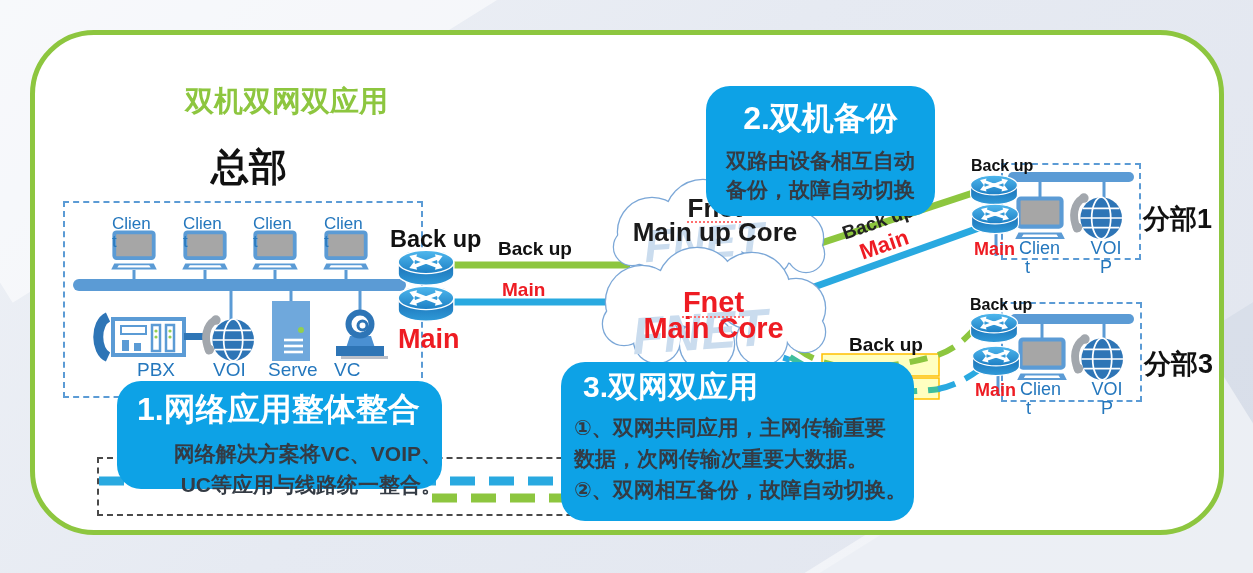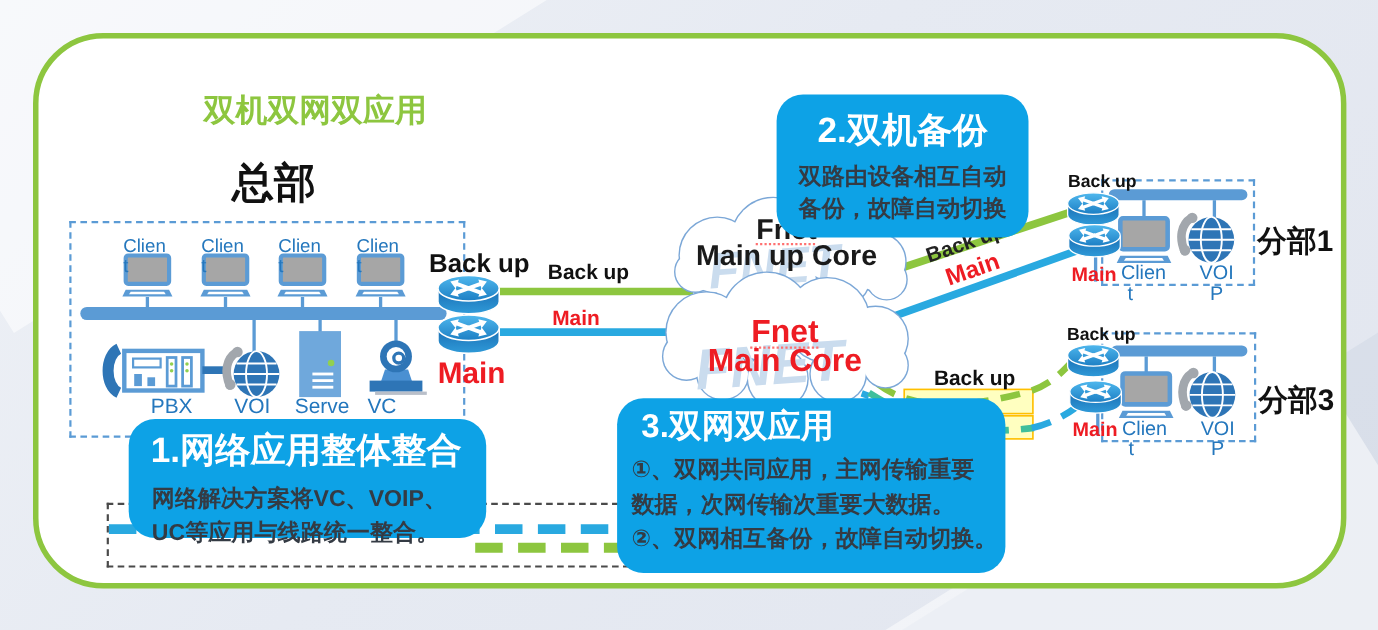--- a/index.html
+++ b/index.html
@@ -279,21 +279,21 @@
   <div class="lbl" style="left:1143px;top:205px;font-size:27px;font-weight:bold;color:#111;">分部1</div>
 
   <div class="lbl" style="left:970px;top:297px;font-size:16px;font-weight:bold;color:#111;">Back up</div>
   <div class="lbl" style="left:975px;top:381px;font-size:18px;font-weight:bold;color:#ee1c23;">Main</div>
   <div class="lbl" style="left:1020px;top:380px;font-size:18px;color:#2477bd;"><span>Clien</span><br><span style="padding-left:6px;">t</span></div>
   <div class="lbl" style="left:1088px;top:380px;width:38px;text-align:center;font-size:18px;color:#2477bd;"><span>VOI</span><br><span>P</span></div>
   <div class="lbl" style="left:1144px;top:350px;font-size:27px;font-weight:bold;color:#111;">分部3</div>
 
   <div class="callout" style="left:117px;top:381px;width:325px;height:108px;">
     <div class="ctitle" style="margin:7px 0 0 20px;font-size:32px;">1.网络应用整体整合</div>
-    <div class="cbody" style="margin:6px 0 0 21px;font-size:21px;line-height:31px;">网络解决方案将VC、VOIP、
+    <div class="cbody" style="margin:6px 0 0 21px;font-size:21px;line-height:31px;text-align:right;">网络解决方案将VC、VOIP、
 UC等应用与线路统一整合。</div>
   </div>
 
   <div class="callout" style="left:706px;top:86px;width:229px;height:130px;">
     <div class="ctitle" style="margin:11px 0 0 0;font-size:32px;text-align:center;">2.双机备份</div>
     <div class="cbody" style="margin:5px 0 0 0;font-size:21px;line-height:29px;text-align:center;">双路由设备相互自动
 备份，故障自动切换</div>
   </div>
 
   <div class="callout" style="left:529px;top:362px;width:353px;height:159px;margin-left:32px;">

